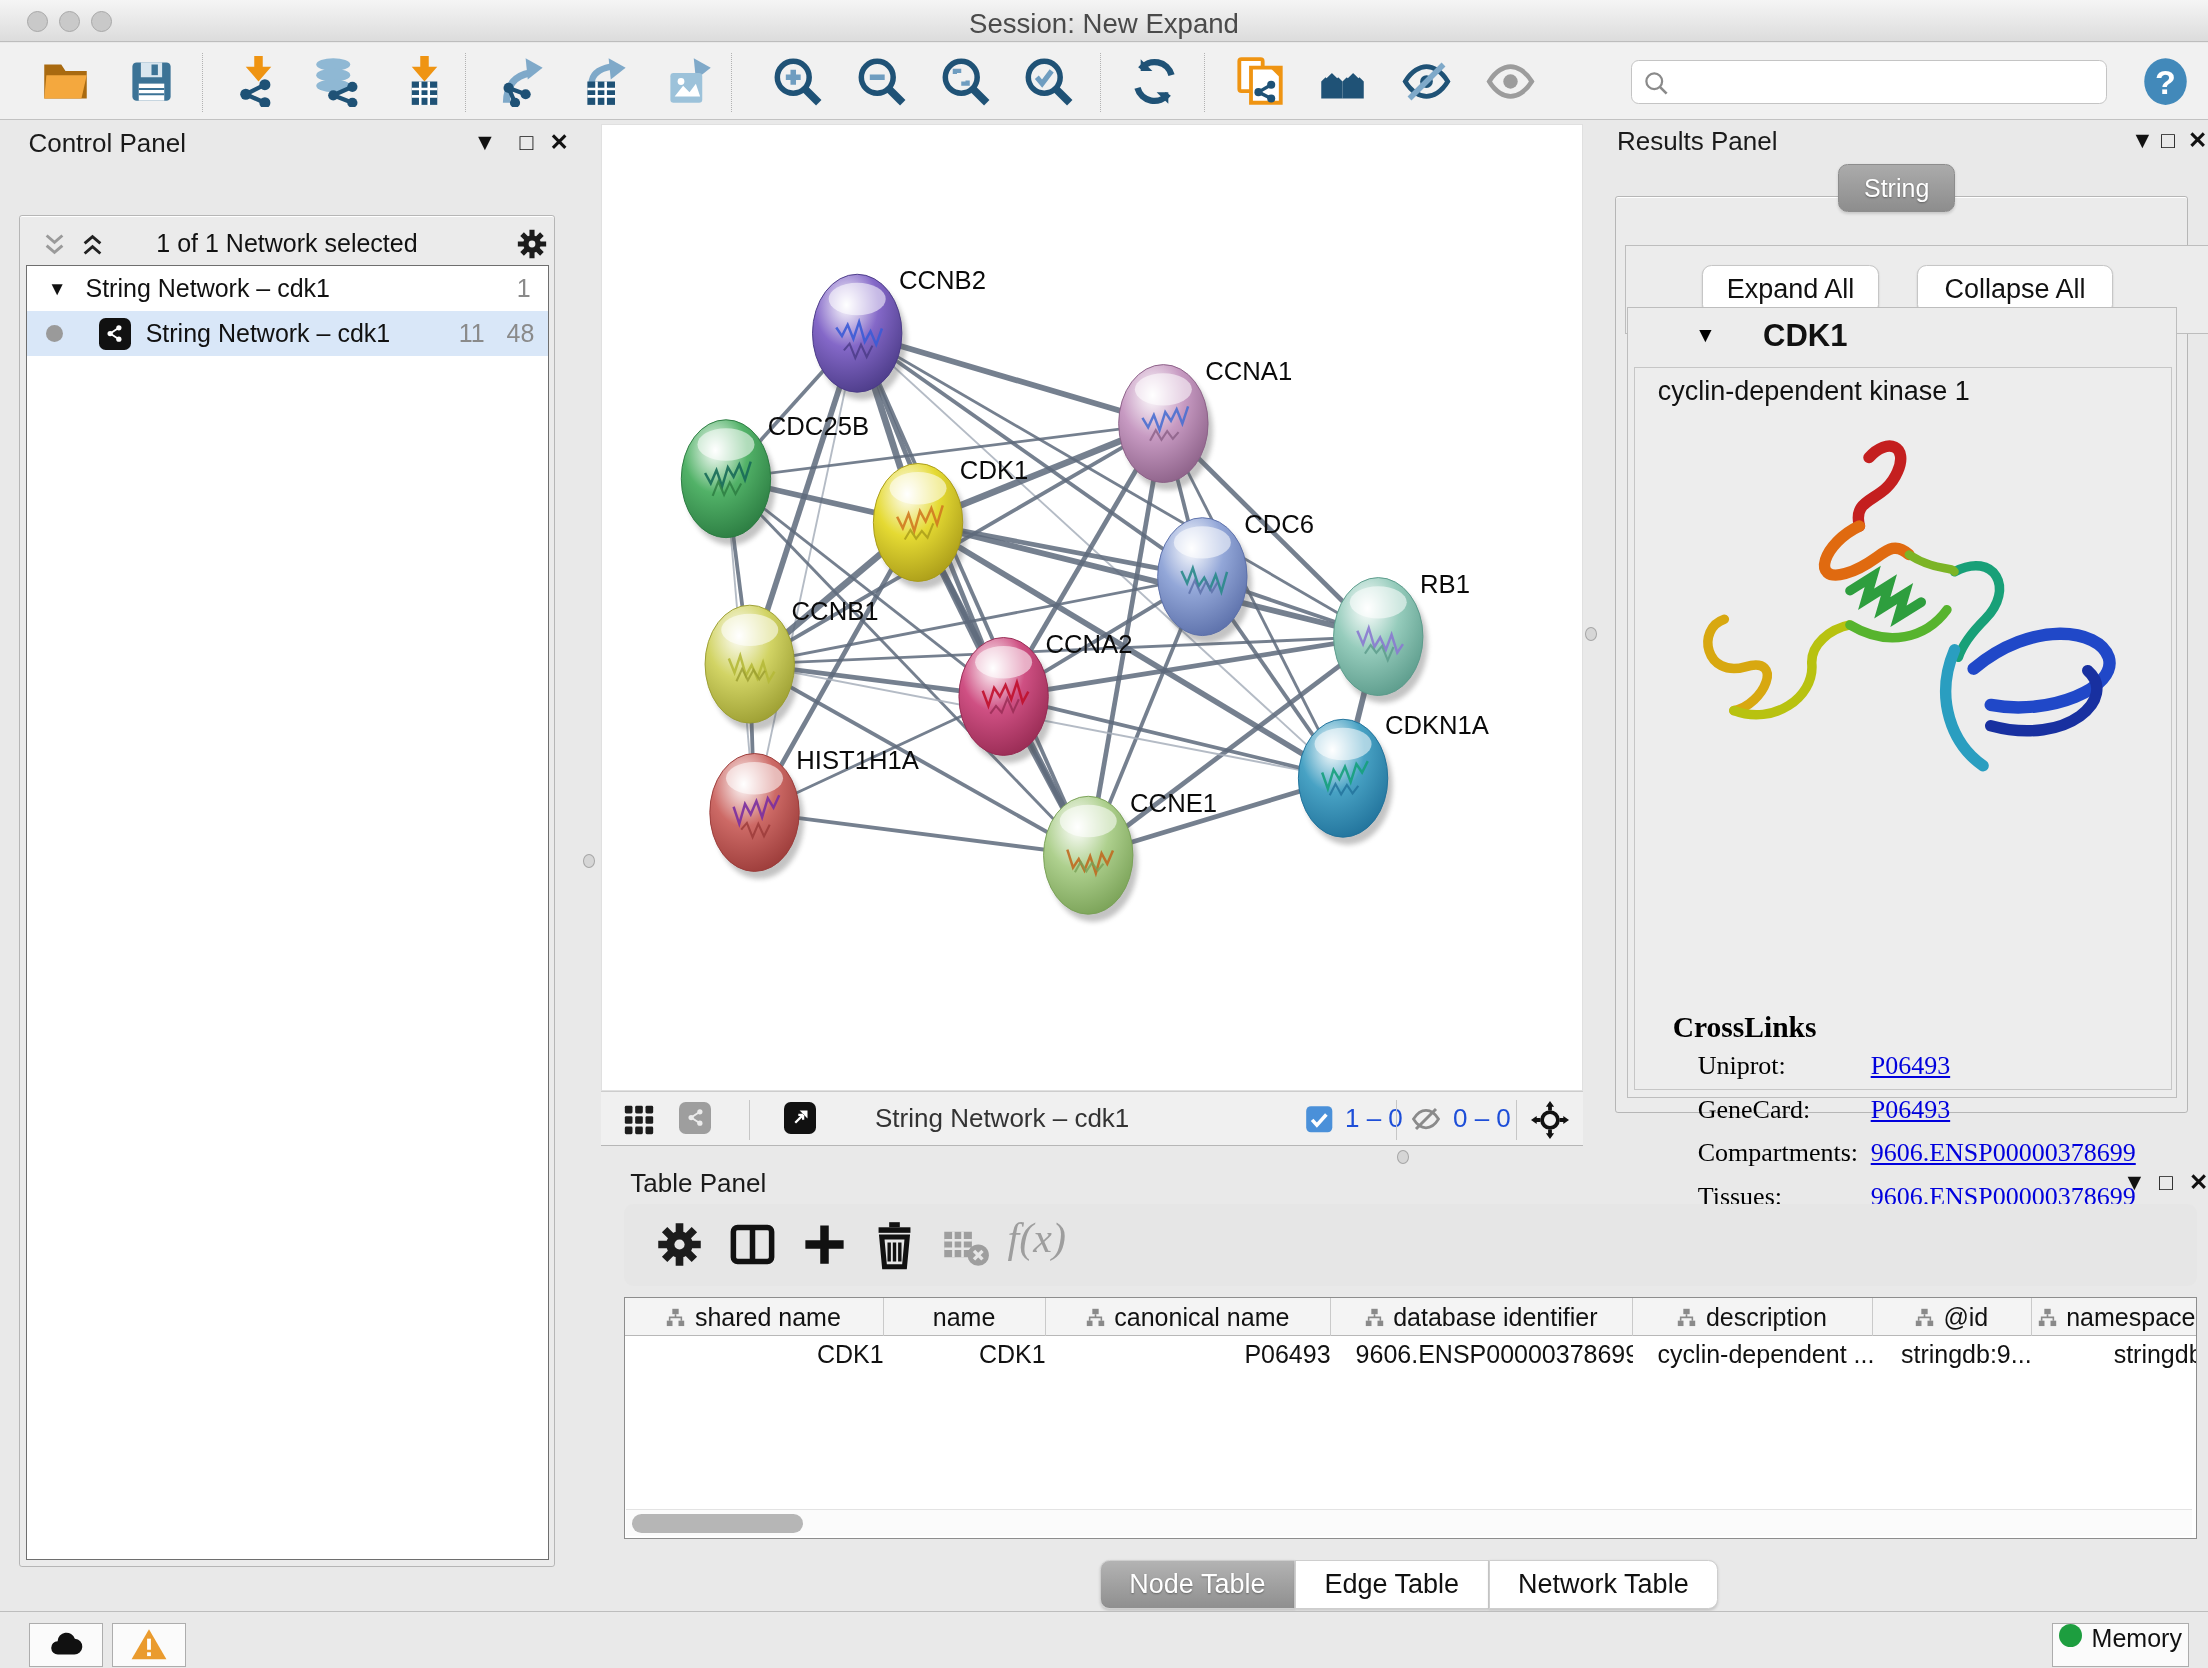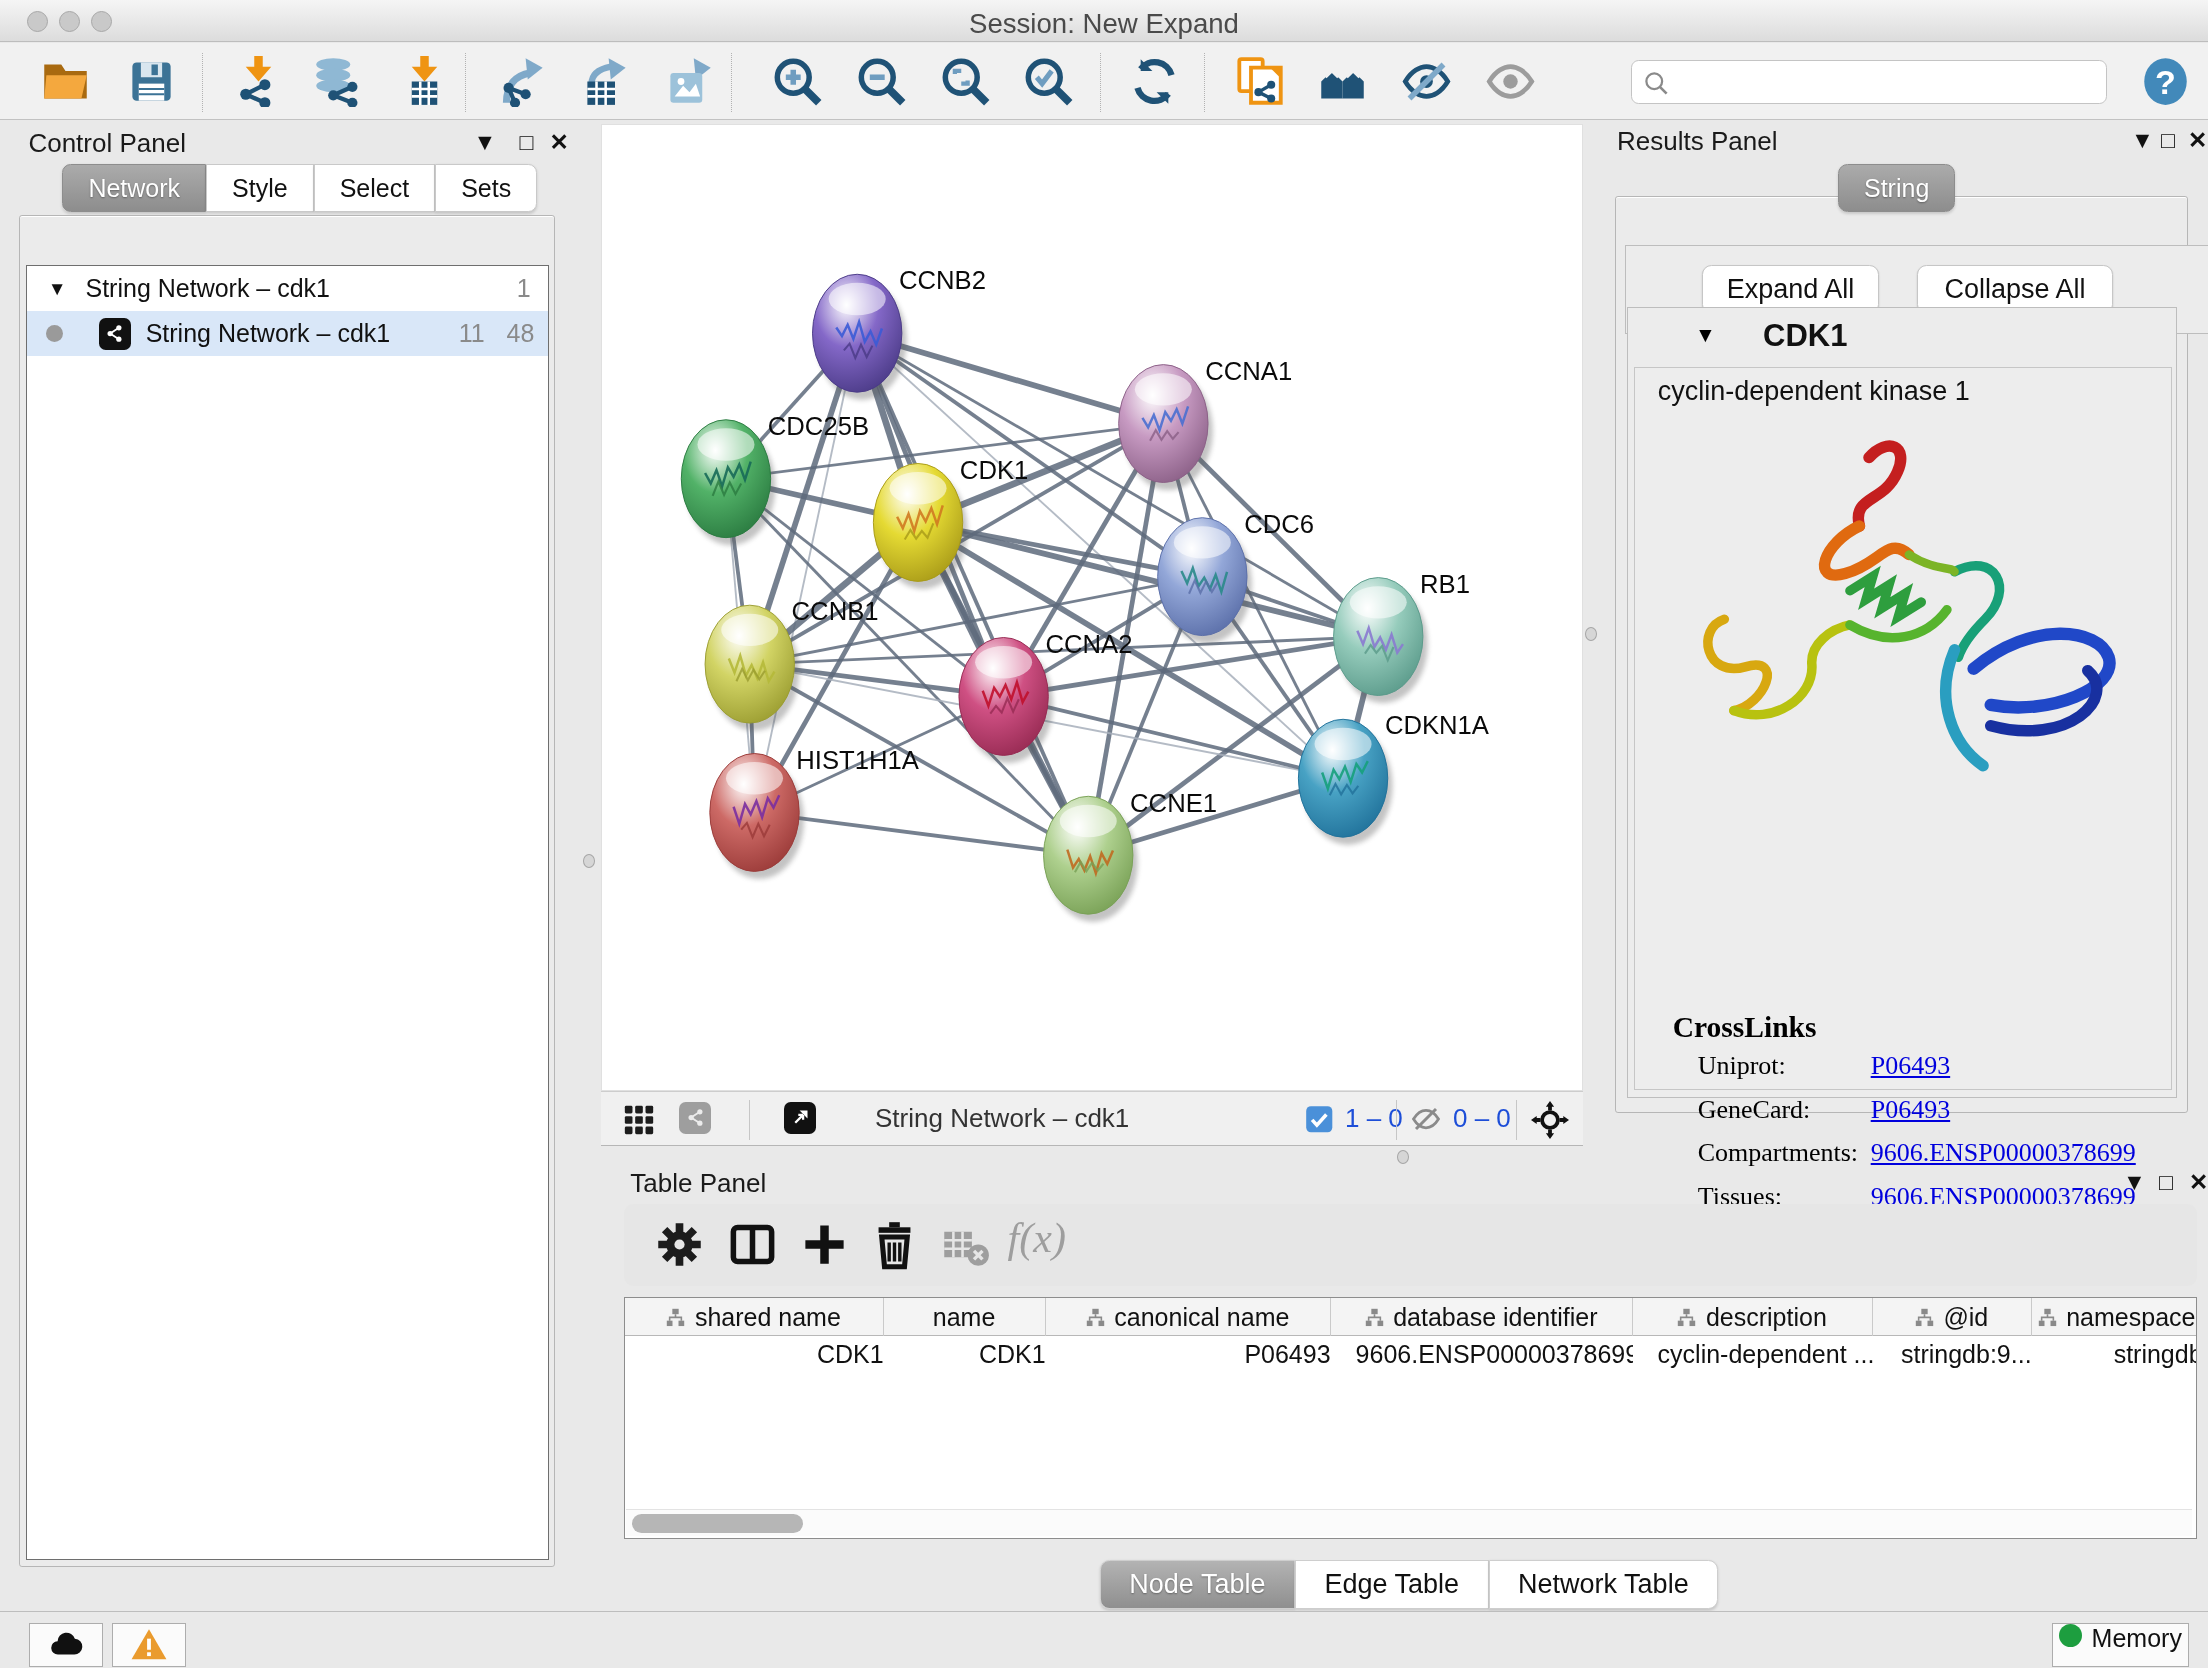--- a/index.html
+++ b/index.html
@@ -262,23 +262,38 @@
         <text x="12" y="18" text-anchor="middle" font-size="16" font-weight="bold" fill="#fff" font-family="Liberation Sans, sans-serif">?</text>
       </svg>
   </div>
 
   <div class="abs cpanel">
     <span class="abs panel-title" style="left:17px;top:1.9px">Control Panel</span>
     <span class="abs ph-ico" style="left:462px;top:1.9px">▼</span>
     <span class="abs ph-ico" style="left:508px;top:1.9px">□</span>
     <span class="abs ph-ico" style="left:538px;top:1.9px;font-weight:bold">✕</span>
 
-    <div class="abs cp-tabs" id="cp-tabs"><div class="tabbtn active" style="border-radius: 8.6px 0px 0px 8.6px;">Network</div><div class="tabbtn">Style</div><div class="tabbtn">Select</div><div class="tabbtn" style="border-radius: 0px 8.6px 8.6px 0px;">Sets</div></div>
 
     <div class="abs sunken cp-inner">
+      <div class="abs cp-statusrow">
+        <svg class="abs" style="left:21px;top:9.5px" width="27" height="27" viewBox="0 0 24 24">
+            <path d="M5 4l7 6 7-6M5 13l7 6 7-6" stroke="#9a9a9a" stroke-width="2.6" fill="none"></path>
+          </svg>
+        <svg class="abs" style="left:59px;top:9.5px" width="27" height="27" viewBox="0 0 24 24">
+            <path d="M5 20l7-6 7 6M5 11l7-6 7 6" stroke="#222" stroke-width="2.6" fill="none"></path>
+          </svg>
+        <div class="abs cp-status-text">1 of 1 Network selected</div>
+        <svg class="abs" style="left:495px;top:5.7px" width="34" height="34" viewBox="0 0 24 24">
+            <g stroke="#1c1c1c" stroke-width="3.6">
+              <path d="M12 2v20M2 12h20M5 5l14 14M5 19L19 5"></path>
+            </g>
+            <circle cx="12" cy="12" r="6.2" fill="#1c1c1c"></circle>
+            <circle cx="12" cy="12" r="2.4" fill="#ebebeb"></circle>
+          </svg>
+      </div>
       <div class="abs cp-list">
         <div class="cp-row">
           <span style="margin-left:21px;font-size:19px">▼</span>
           <span style="margin-left:19px">String Network – cdk1</span>
           <span class="cp-count" style="right:17px">1</span>
         </div>
         <div class="cp-row selected">
           <span style="margin-left:19px;width:17px;height:17px;border-radius:50%;background:#9a9a9a"></span>
           <span class="share-badge" style="margin-left:36px">
             <svg width="21" height="21" viewBox="0 0 24 24">

